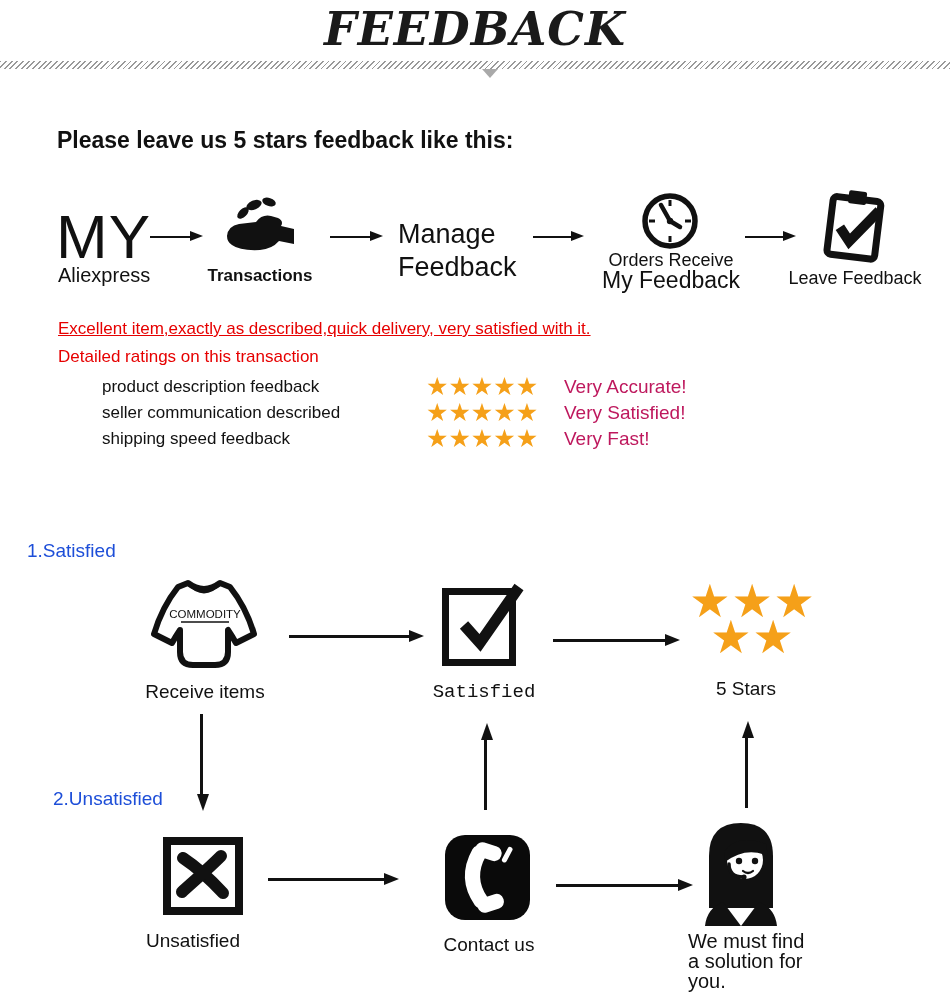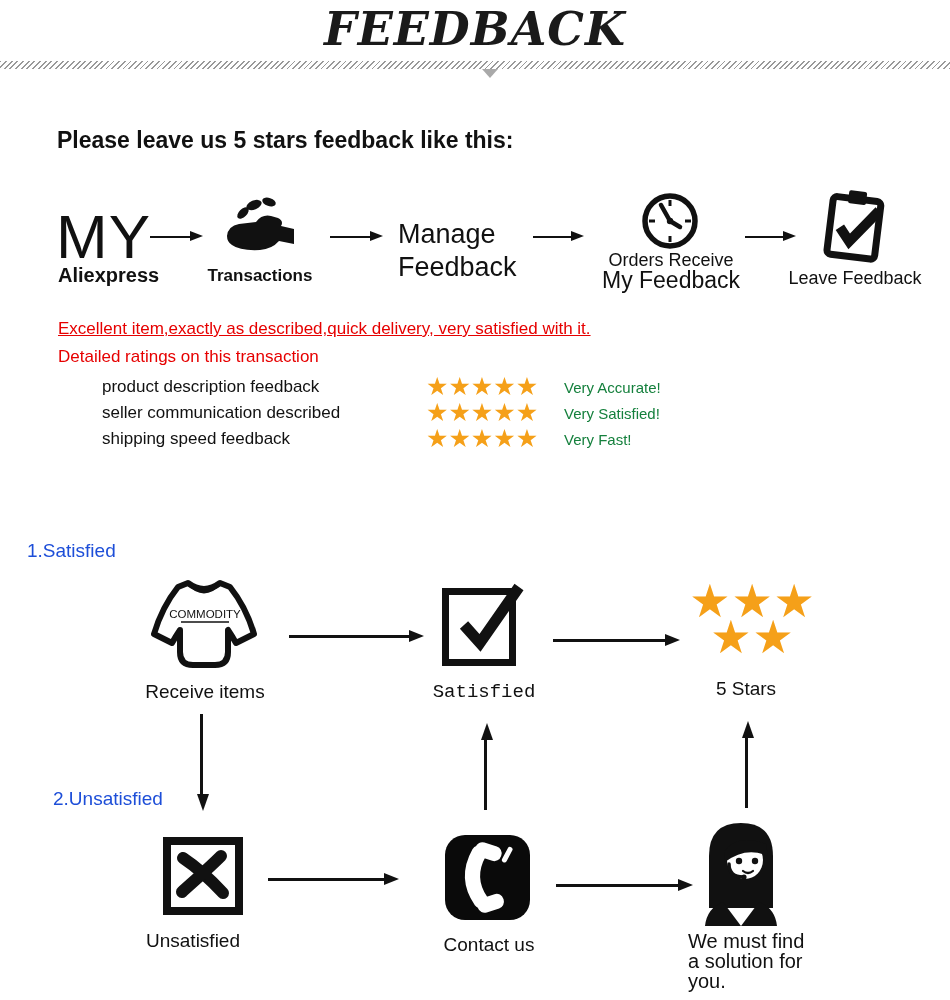--- a/index.html
+++ b/index.html
@@ -15,21 +15,21 @@
   .hatch { top:61px; left:0; width:950px; height:8px;
            background:repeating-linear-gradient(135deg,#9a9a9a 0 1.3px,#ffffff 1.3px 4px); }
   .hatch-arrow { top:69px; left:482px; width:0; height:0;
            border-left:8px solid transparent; border-right:8px solid transparent;
            border-top:9px solid #a9a9a9; }
 
   .heading { top:127px; left:57px; font-size:23px; font-weight:bold; }
 
   
   .my-big { top:207px; left:56px; font-size:62px; line-height:60px; letter-spacing:1px; }
-  .my-sub { top:264px; left:58px; font-size:20px; font-weight:bold; }
+  .my-sub { top:264px; left:58px; font-size:20px; font-weight:normal; }
   .step-label { font-size:17px; font-weight:bold; text-align:center; }
   .trans-icon { top:196px; left:224px; }
   .trans-label { top:266px; left:195px; width:130px; }
   .manage { top:218px; left:398px; font-size:27px; line-height:33px; }
   .clock-icon { top:191px; left:640px; }
   .orders-l1 { top:250px; left:591px; width:160px; text-align:center; font-size:18px; }
   .orders-l2 { top:267px; left:591px; width:160px; text-align:center; font-size:23px; }
   .clip-icon { top:189px; left:820px; }
   .leave-label { top:268px; left:780px; width:150px; text-align:center; font-size:18px; }
 
@@ -43,21 +43,21 @@
   .fa4 { top:236px; left:745px; width:38px; }
 
   
   .headline { top:319px; left:58px; font-size:17px; color:#e60000; text-decoration:underline; }
   .subline  { top:347px; left:58px; font-size:17px; color:#e60000; }
   .ratings { top:374px; left:55px; width:850px; }
   .rating-row { display:flex; align-items:center; height:26px; }
   .rating-label { width:324px; font-size:17px;margin-left:47px; }
   .rating-stars { width:138px; font-family:"DejaVu Sans", sans-serif; font-size:25px;
                   line-height:24px; color:#f5a019; letter-spacing:0px; }
-  .rating-comment { font-size:15px; color:#15803d; }
+  .rating-comment { font-size:19px; color:#be185d; }
 
   
   .case-label { font-size:19px; color:#1d4ed8; }
   .case1 { top:540px; left:27px; }
   .case2 { top:788px; left:53px; }
 
   .node-label { font-size:19px; text-align:center; }
   .shirt-icon { top:576px; left:148px; }
   .receive-label { top:681px; left:130px; width:150px; }
   .checkbox { top:588px; left:442px; width:74px; height:78px; border:7px solid #111; }

